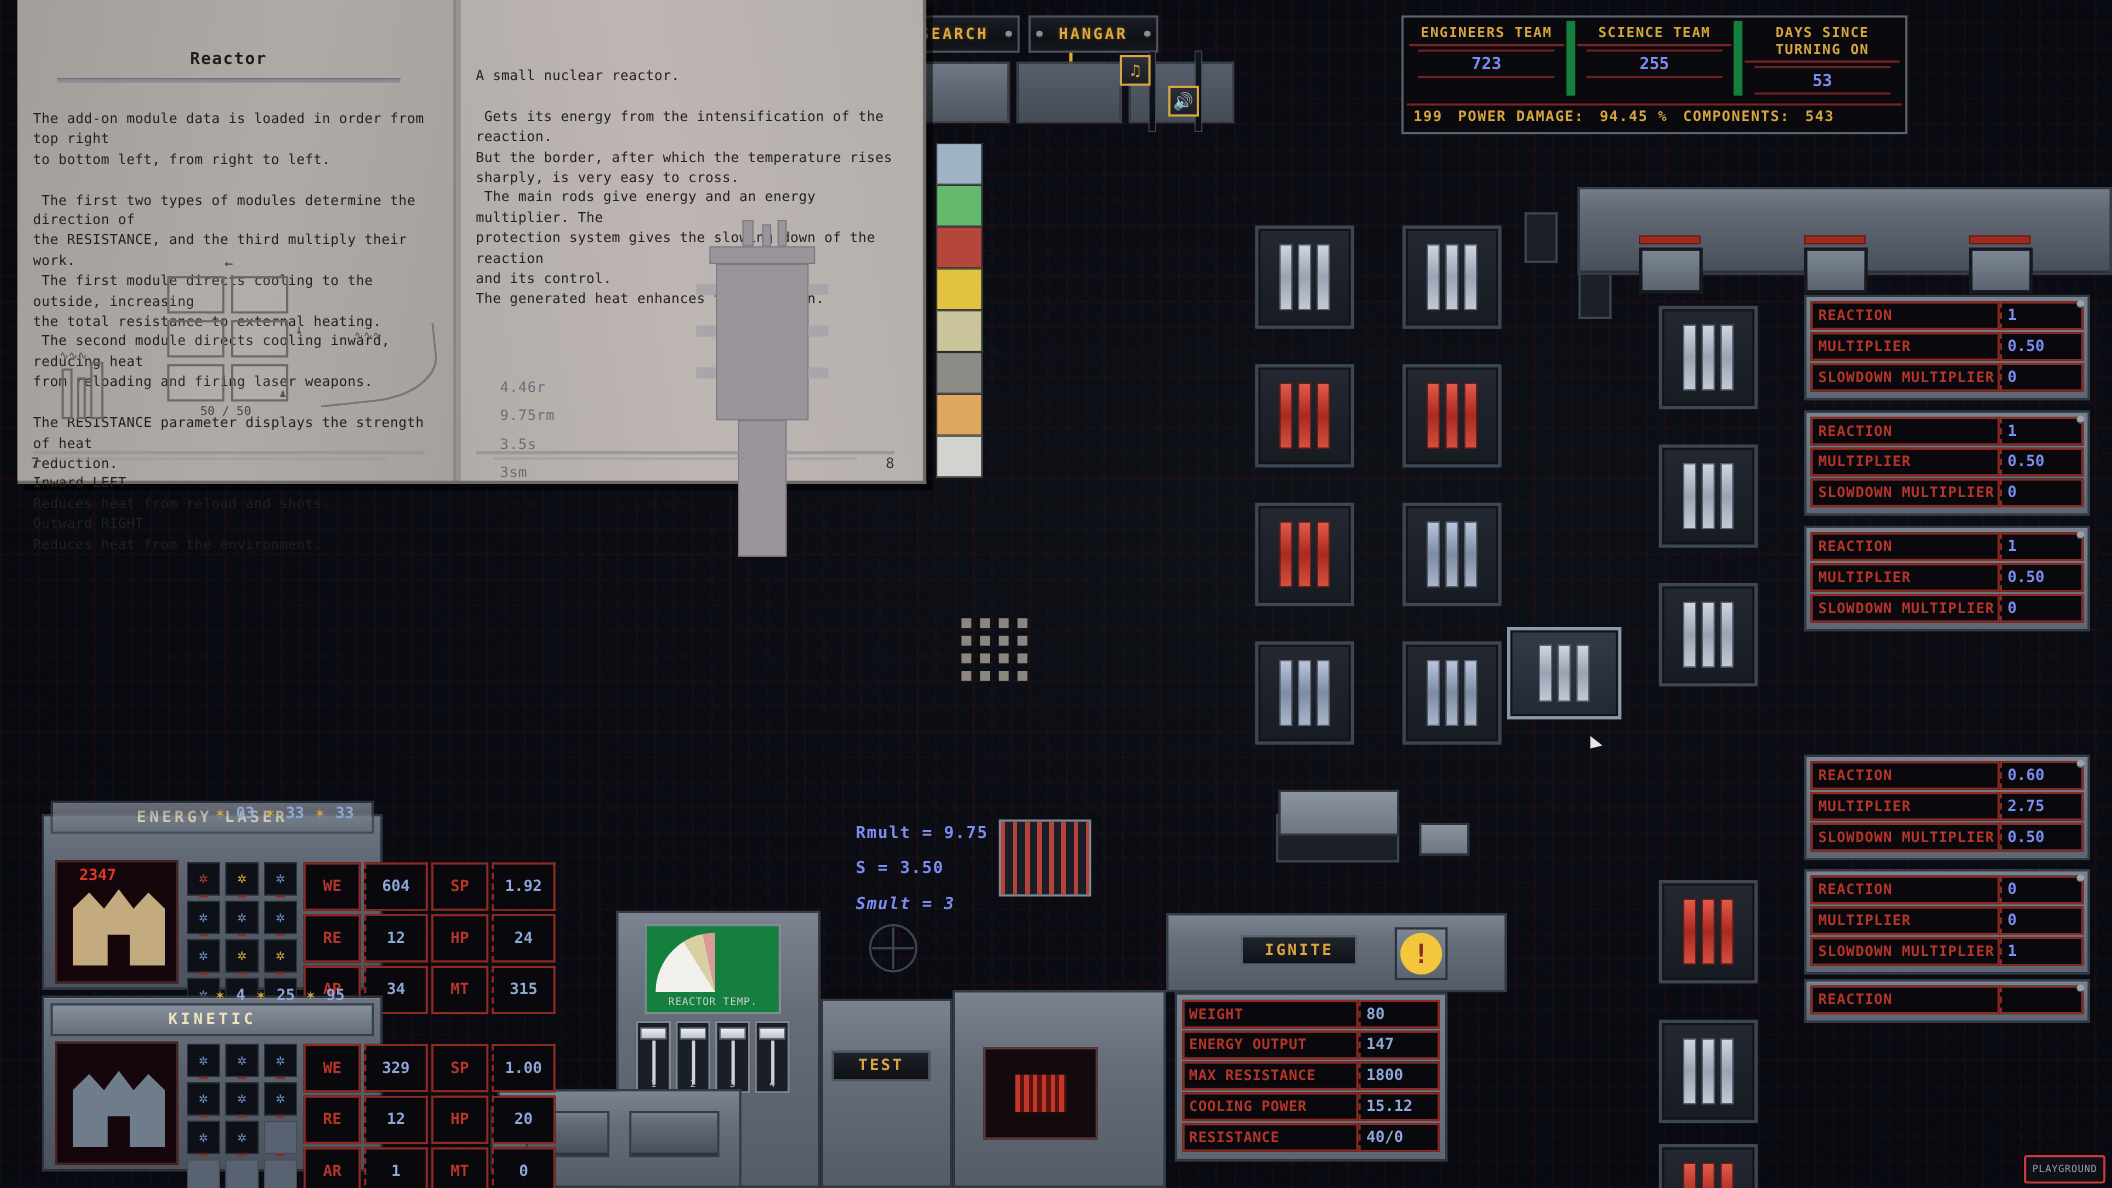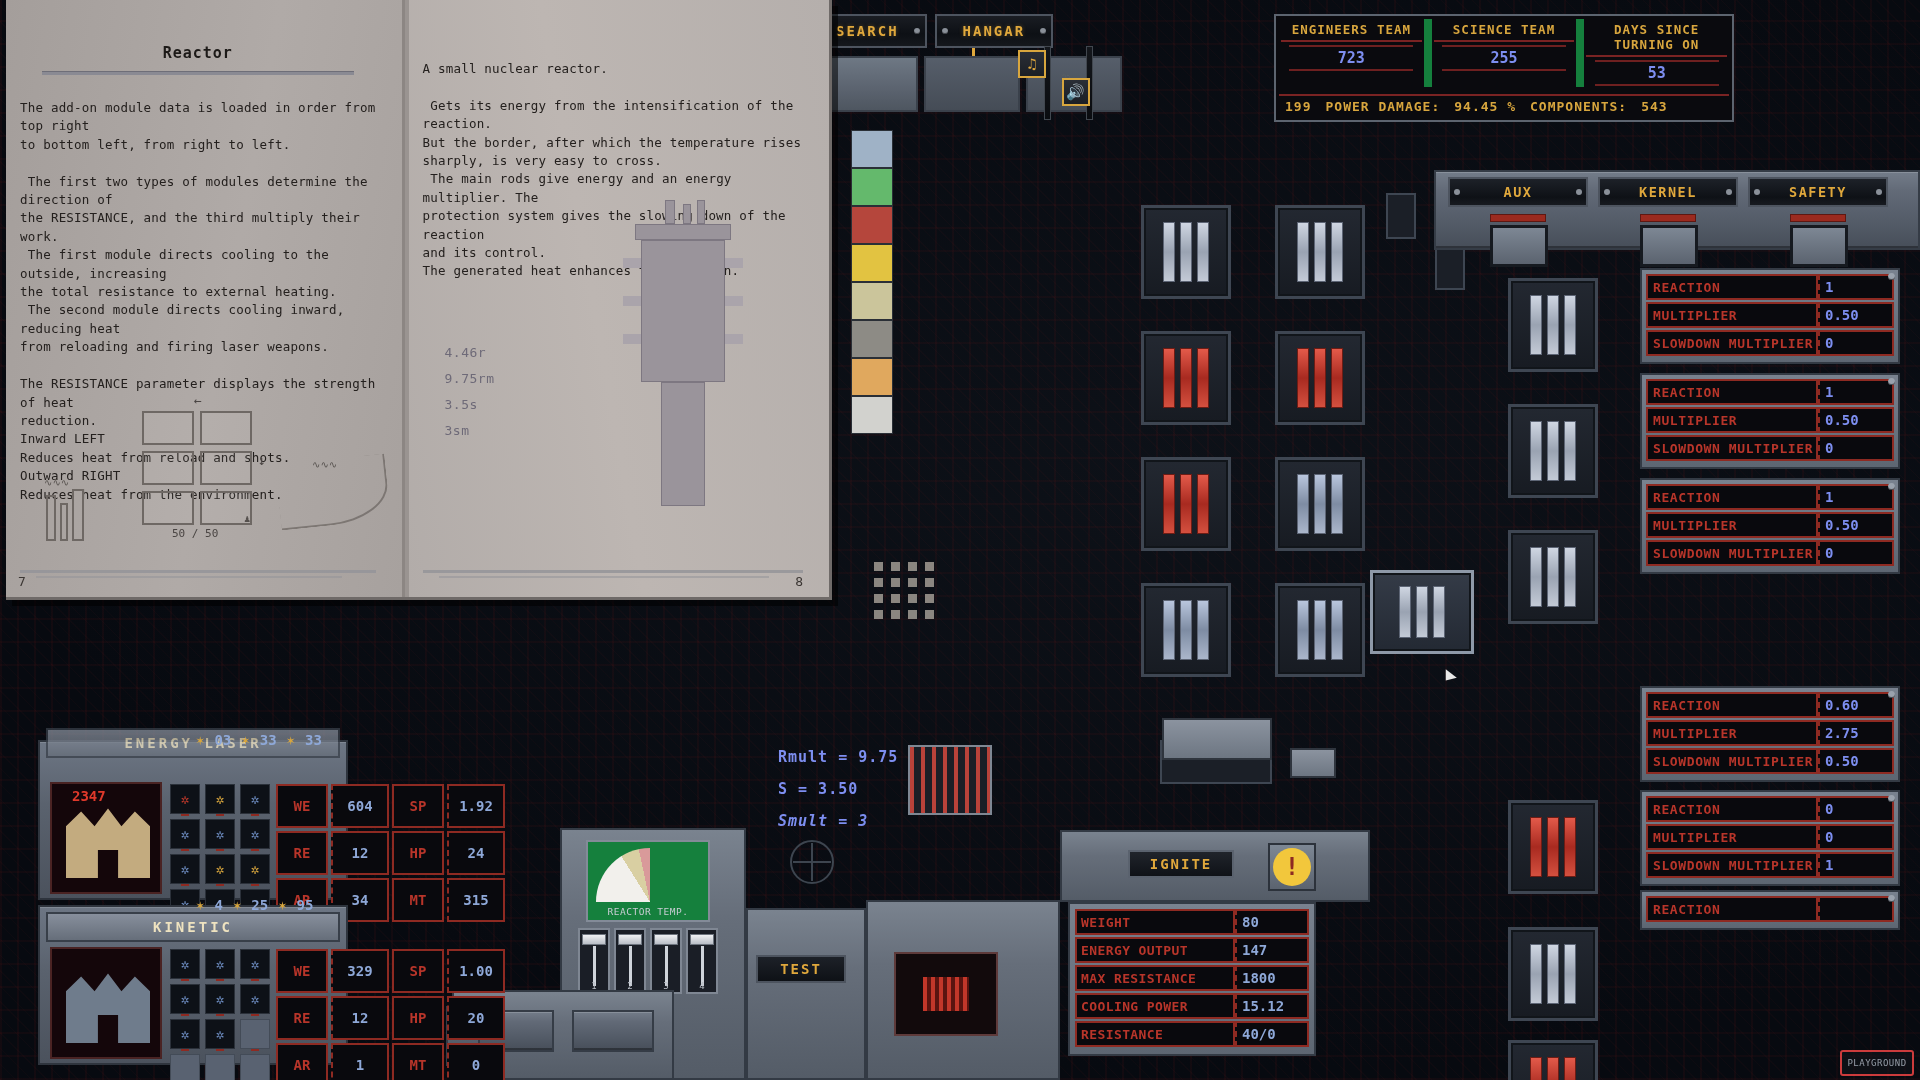--- a/index.html
+++ b/index.html
@@ -33,22 +33,22 @@
   }
   .metal-plate{
     background:
       linear-gradient(180deg,#737c89 0%,#626a77 25%,#525a66 70%,#474e59 100%);
     border:2px solid #353c46;
     box-shadow: inset 0 1px 0 rgba(255,255,255,.16), inset 0 -2px 0 rgba(0,0,0,.35);
   }
 
   
   #book {
-    position: absolute; left: 6px; top: 0;
-    width: 826px; height: 600px;
+    position: absolute; left: 16px; top: 0;
+    width: 826px; height: 440px;
     display: flex;
     background: linear-gradient(180deg,#a9a3a0 0%,#a6a09d 100%);
     box-shadow: 6px 6px 0 rgba(0,0,0,.55);
     border-right: 3px solid #6f6a68;
     border-bottom: 3px solid #6f6a68;
   }
   .book-page {
     position: relative;
     height: 100%;
     padding: 30px 26px 20px 14px;
@@ -591,25 +591,20 @@
         <span>199</span>
         <span>POWER DAMAGE:</span>
         <span>94.45 %</span>
         <span>COMPONENTS:</span>
         <span>543</span>
       </div>
     </div>
   </div>
 
   <div class="metal-plate" style="position:absolute;left:1434px;top:170px;width:486px;height:80px;"></div>
-  <div class="top-tab-row" style="left:1448px;top:177px;" id="right-tabs">
-      <div class="mini-tab">AUX</div>
-      <div class="mini-tab">KERNEL</div>
-      <div class="mini-tab">SAFETY</div>
-    </div>
   <div class="red-bar" style="left:1490px;top:214px;"></div>
   <div class="red-bar" style="left:1640px;top:214px;"></div>
   <div class="red-bar" style="left:1790px;top:214px;"></div>
   <div class="socket" style="left:1490px;top:225px;"></div>
   <div class="socket" style="left:1640px;top:225px;"></div>
   <div class="socket" style="left:1790px;top:225px;"></div>
 
   <div id="readouts">
       <div class="readout" style="left: 1640px; top: 268px;">
         <div class="ro-row">

